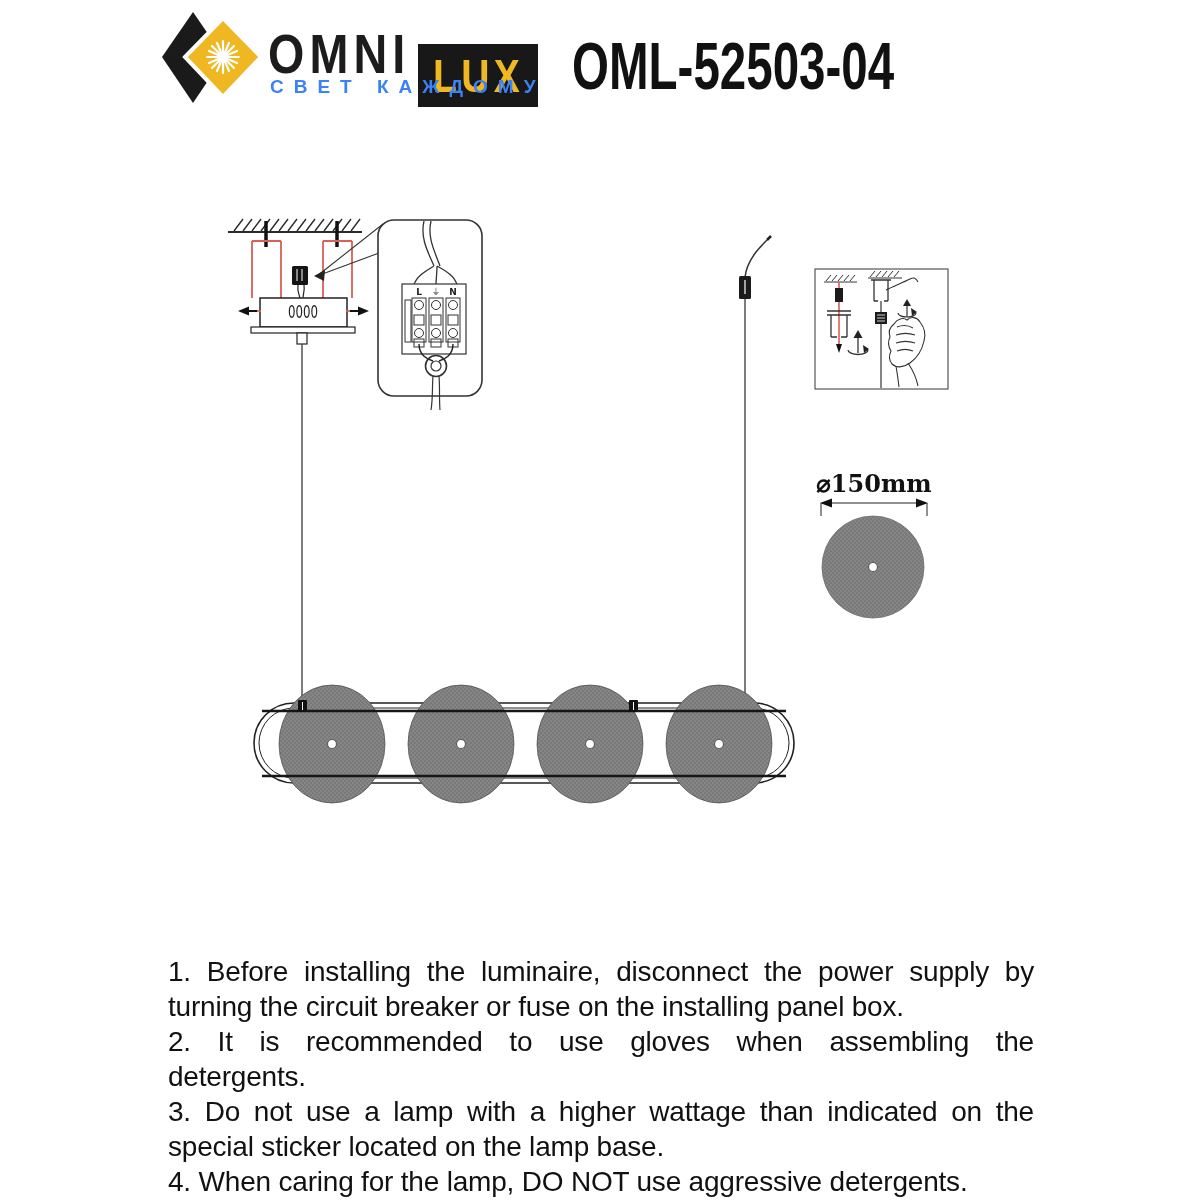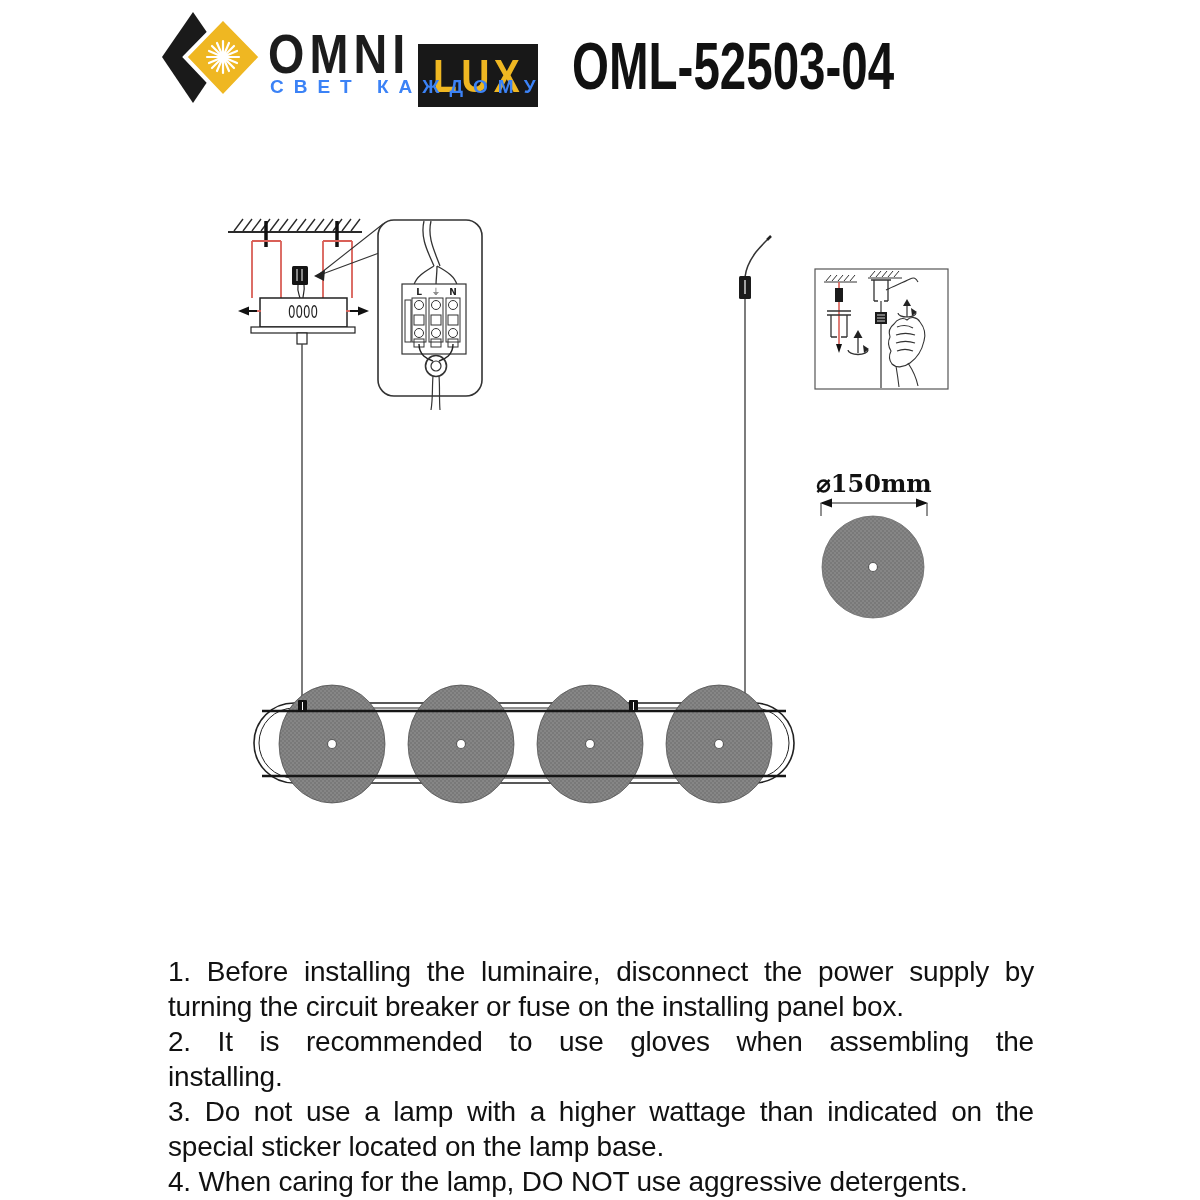--- a/index.html
+++ b/index.html
@@ -242,19 +242,19 @@
       <circle cx="461" cy="744" r="4.5" fill="#ffffff" stroke="#5c5c5c" stroke-width="1.2"></circle>
       <circle cx="590" cy="744" r="4.5" fill="#ffffff" stroke="#5c5c5c" stroke-width="1.2"></circle>
       <circle cx="719" cy="744" r="4.5" fill="#ffffff" stroke="#5c5c5c" stroke-width="1.2"></circle>
     </g>
   </svg>
 
   <div id="instructions">
     <div class="line just">1. Before installing the luminaire, disconnect the power supply by</div>
     <div class="line">turning the circuit breaker or fuse on the installing panel box.</div>
     <div class="line just">2. It is recommended to use gloves when assembling the</div>
-    <div class="line">installing.</div>
+    <div class="line">detergents.</div>
     <div class="line just">3. Do not use a lamp with a higher wattage than indicated on the</div>
     <div class="line">special sticker located on the lamp base.</div>
     <div class="line">4. When caring for the lamp, DO NOT use aggressive detergents.</div>
   </div>
 
 </div>
 
 </body></html>

